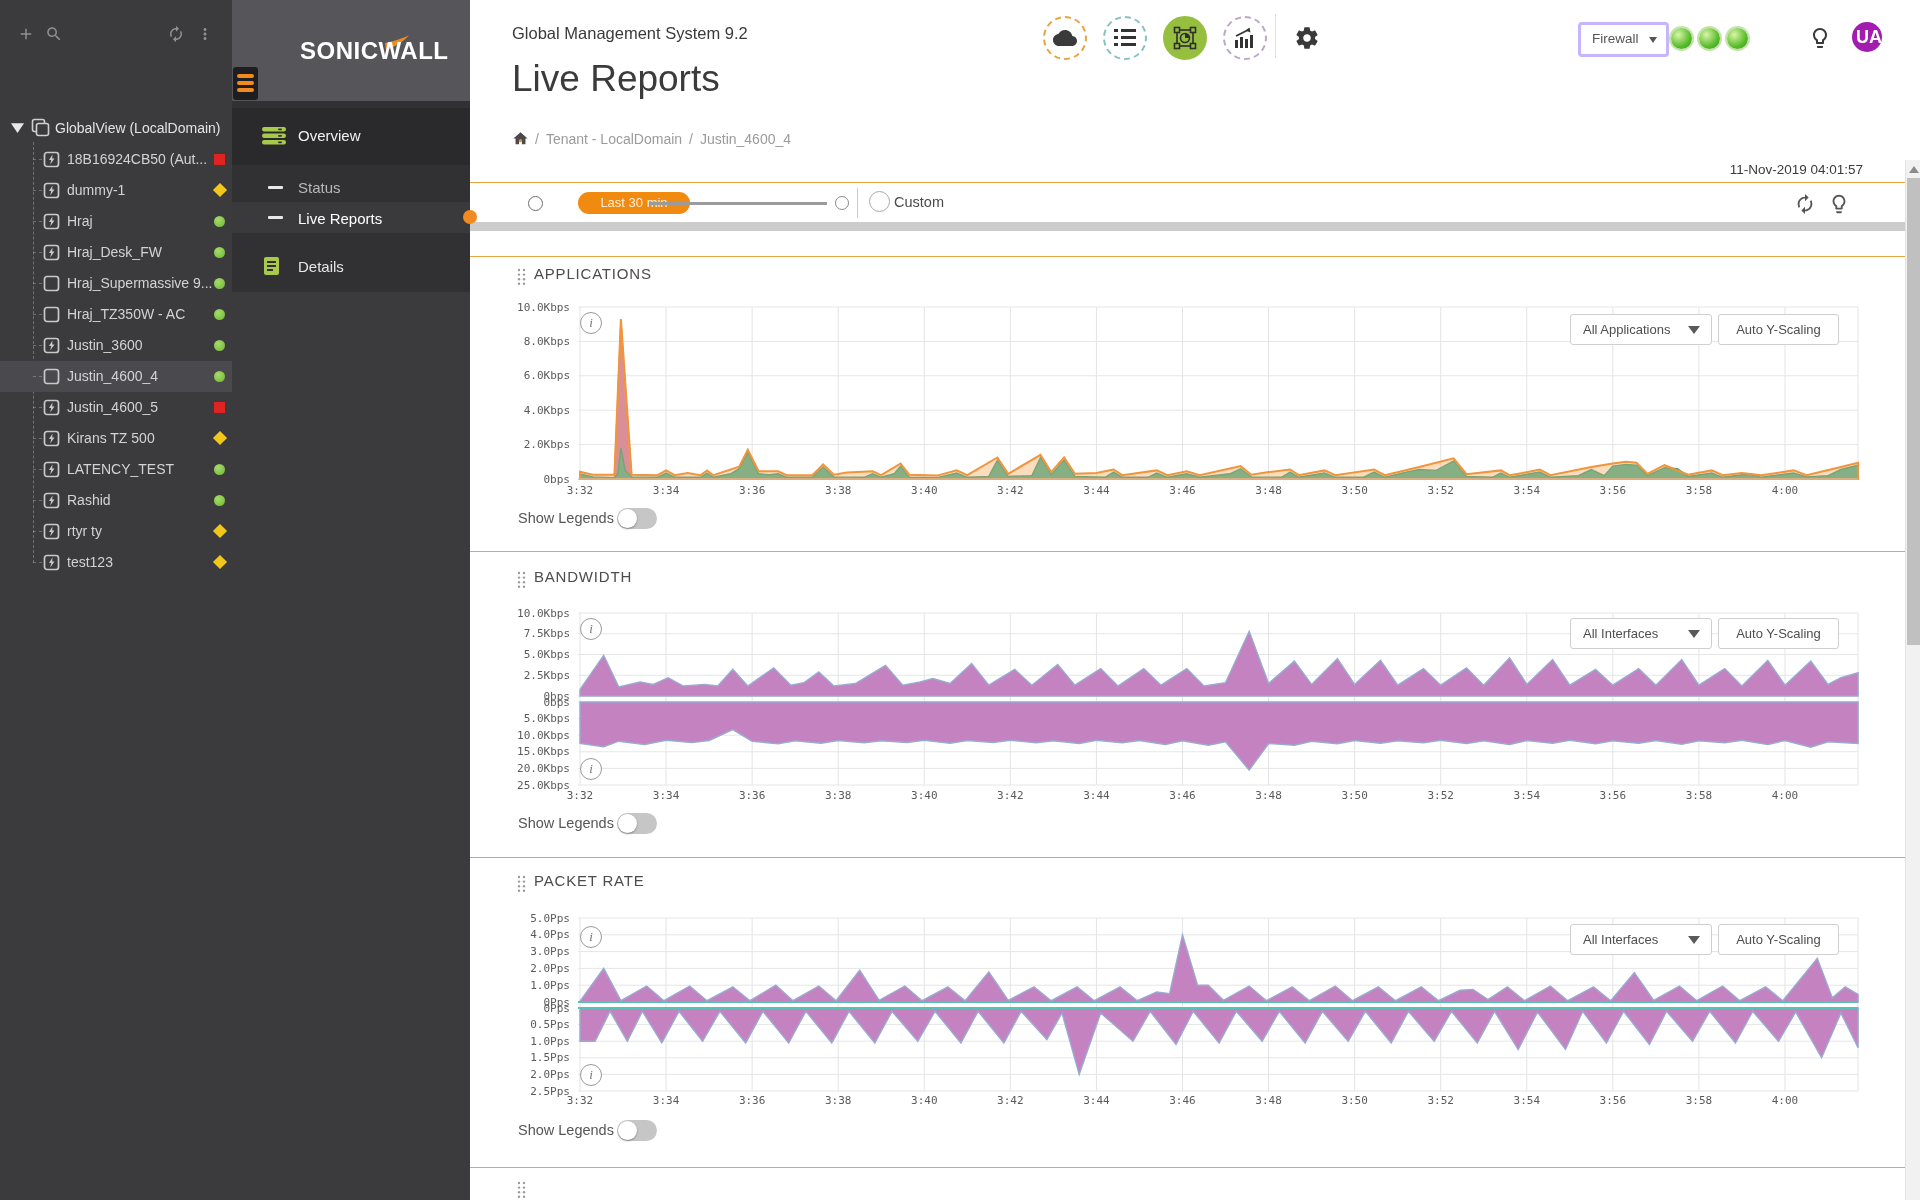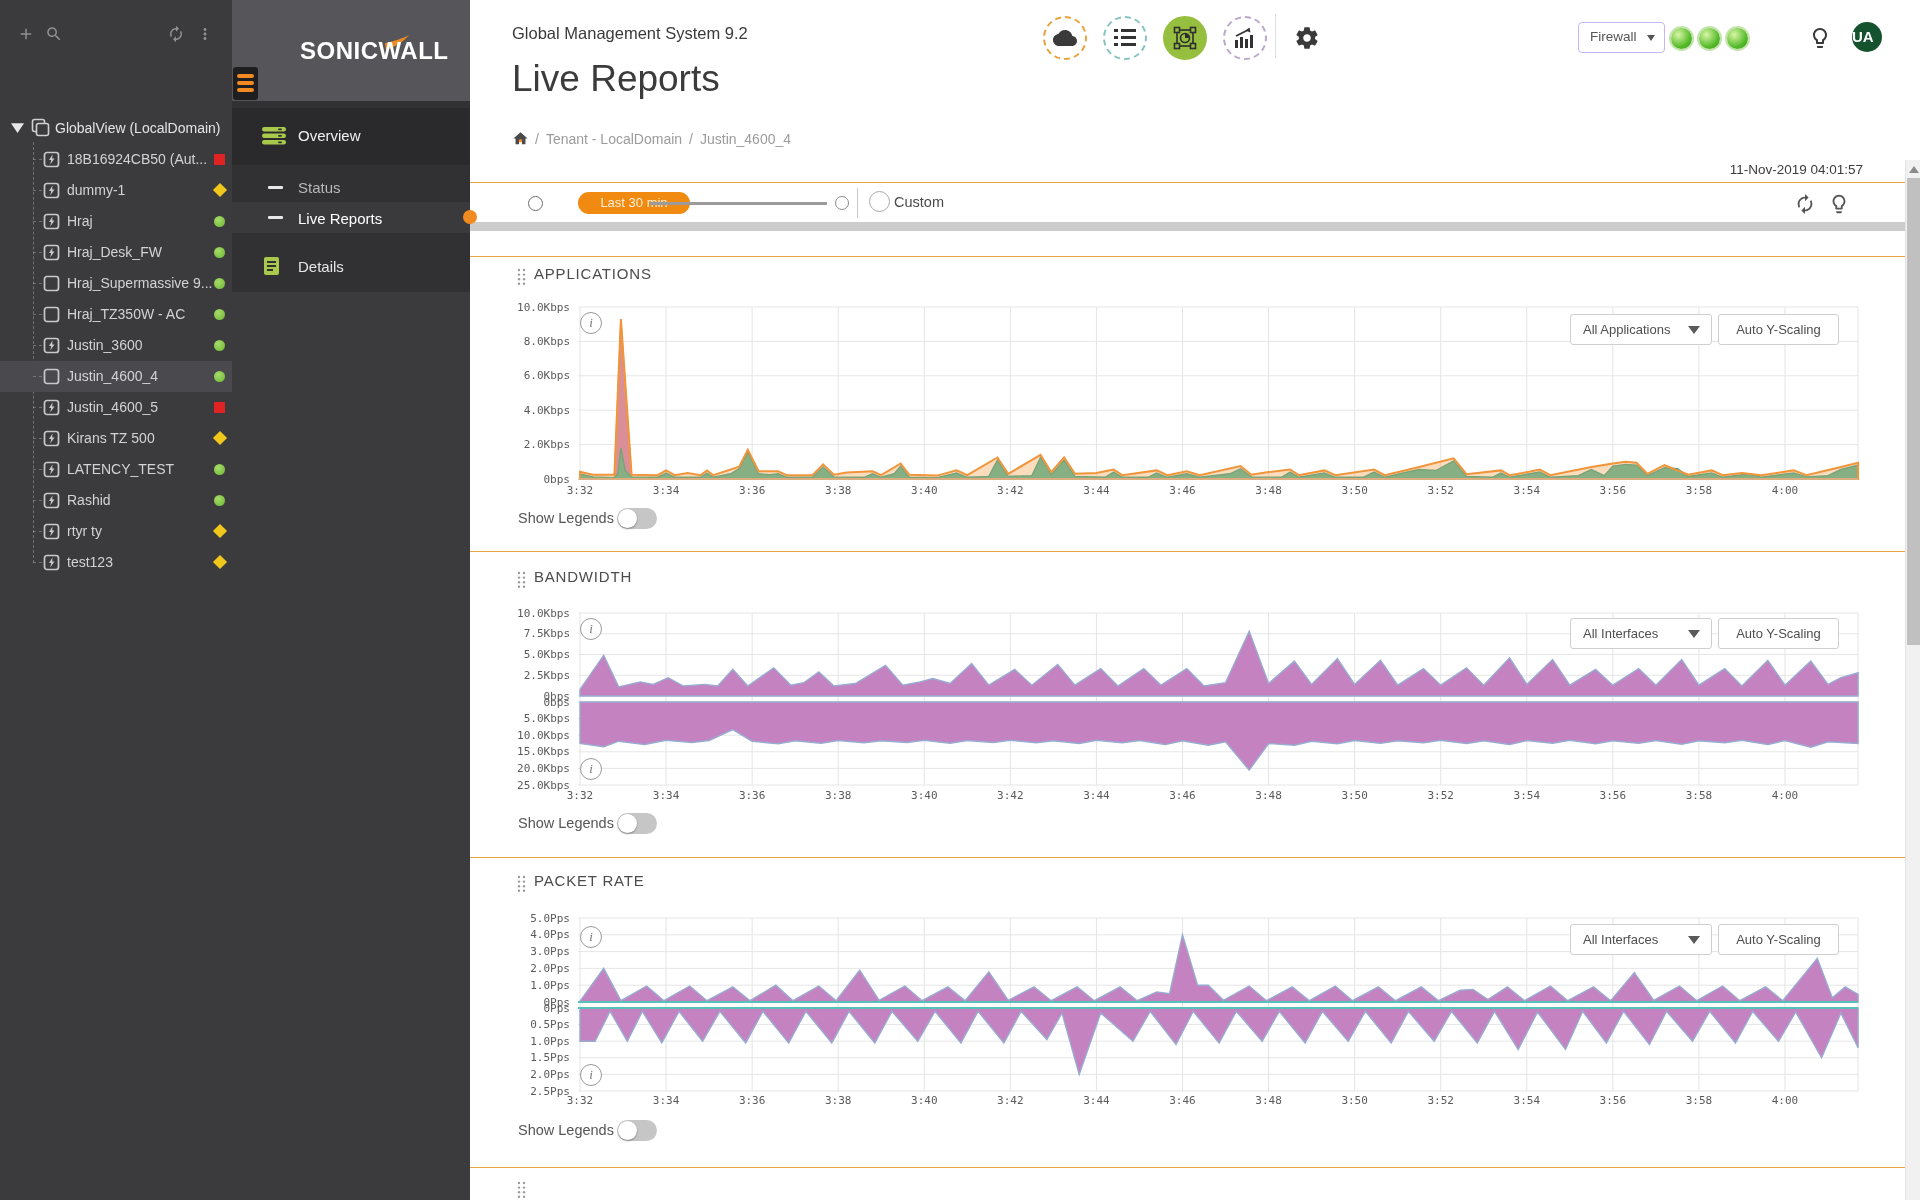--- a/index.html
+++ b/index.html
@@ -34,25 +34,25 @@
   .nav-row{position:absolute;left:0;width:238px;text-align:center;}
   .nav-label{position:absolute;left:66px;font-size:15px;}
   .nav-dash{position:absolute;left:36px;width:15px;height:3px;border-radius:1px;background:#E8E8EA;}
   #lr-dot{position:absolute;left:231px;top:210px;width:14px;height:14px;border-radius:50%;background:#F18A21;z-index:7;}
   
   #main{left:470px;top:0;width:1554px;height:1200px;background:#fff;}
   #app-title{left:42px;top:24px;font-size:16.5px;color:#3A3A3A;}
   .hdr-circle{position:absolute;top:16px;width:40px;height:40px;border-radius:50%;background:#fff;}
   .dashed{border:2px dashed;}
   #hdr-divider{left:805px;top:14px;width:1px;height:44px;background:#DEDEDE;}
-  #firewall-select{left:1108px;top:22px;width:85px;height:29px;border:1px solid #c4b5fd;border-radius:4px;background:#fff;}
+  #firewall-select{left:1108px;top:22px;width:85px;height:29px;border:3px solid #c4b5fd;border-radius:4px;background:#fff;}
   #firewall-select span{position:absolute;left:11px;top:6px;font-size:13.5px;color:#555;}
   #firewall-caret{position:absolute;right:9px;top:12px;width:0;height:0;border-left:4.5px solid transparent;border-right:4.5px solid transparent;border-top:6px solid #555;}
   .led{position:absolute;top:28px;width:21px;height:21px;border-radius:50%;background:radial-gradient(circle at 35% 32%,#D9F6A6,#54BA29 62%,#3C9A1E);box-shadow:0 0 0 2px rgba(125,194,66,.45);}
-  #avatar{left:1382px;top:22px;width:30px;height:30px;border-radius:50%;background:#14532d;color:#fff;font-size:15px;font-weight:bold;text-align:left;line-height:30px;}
+  #avatar{left:1382px;top:22px;width:30px;height:30px;border-radius:50%;background:#a21caf;color:#fff;font-size:18px;font-weight:bold;text-align:right;line-height:30px;}
   #page-title{left:42px;top:58px;font-size:37px;color:#3B3B3B;}
   #breadcrumb{left:42px;top:130px;height:22px;font-size:14px;color:#9B9B9B;}
   .crumb{margin-right:7px;}
   #timestamp{left:1193px;top:162px;width:200px;text-align:right;font-size:13.5px;color:#3C3C3C;}
   .orange-line{position:absolute;left:0;width:1435px;height:1px;background:#E9A544;}
   #slider-row{left:0;top:183px;width:1435px;height:39px;background:#fff;}
   #gray-strip{left:0;top:222px;width:1435px;height:9px;background:#CCCCCC;}
   .radio{position:absolute;border-radius:50%;background:#fff;}
   #time-pill{position:absolute;left:68px;top:9px;width:112px;height:22px;border-radius:11px;background:#F18A10;text-align:center;font-size:13px;line-height:22px;color:#FDEFD8;margin-left:40px;}
   #slider-track{position:absolute;left:180px;top:19px;width:177px;height:3px;background:#9B9B9B;}

